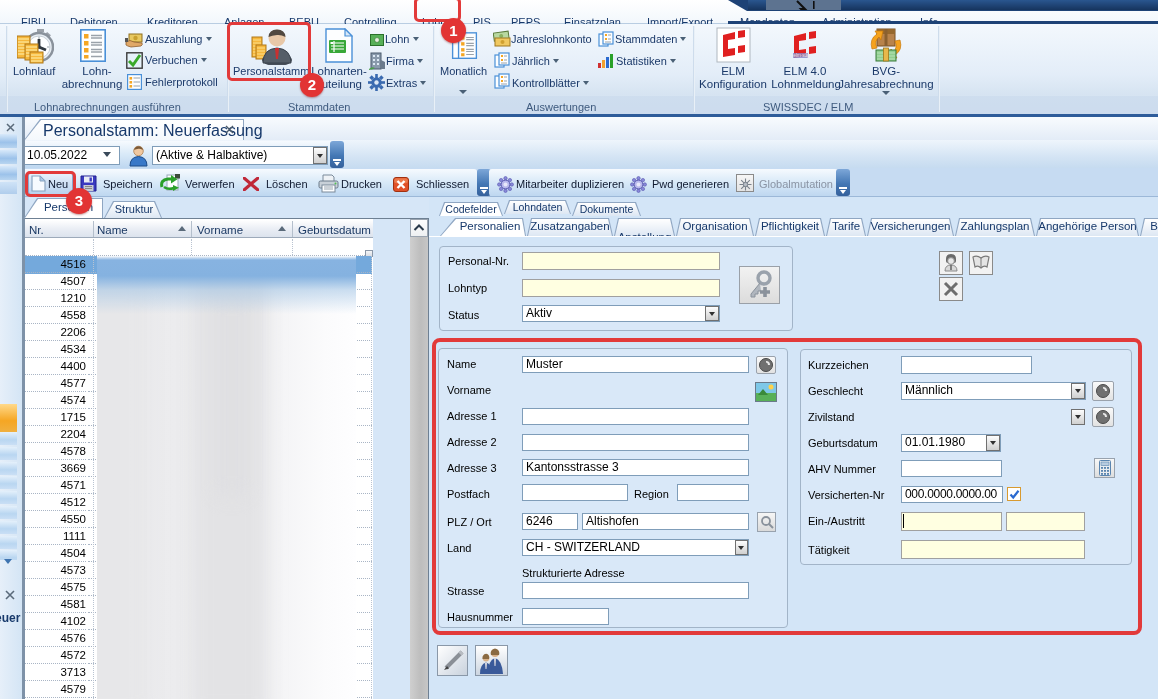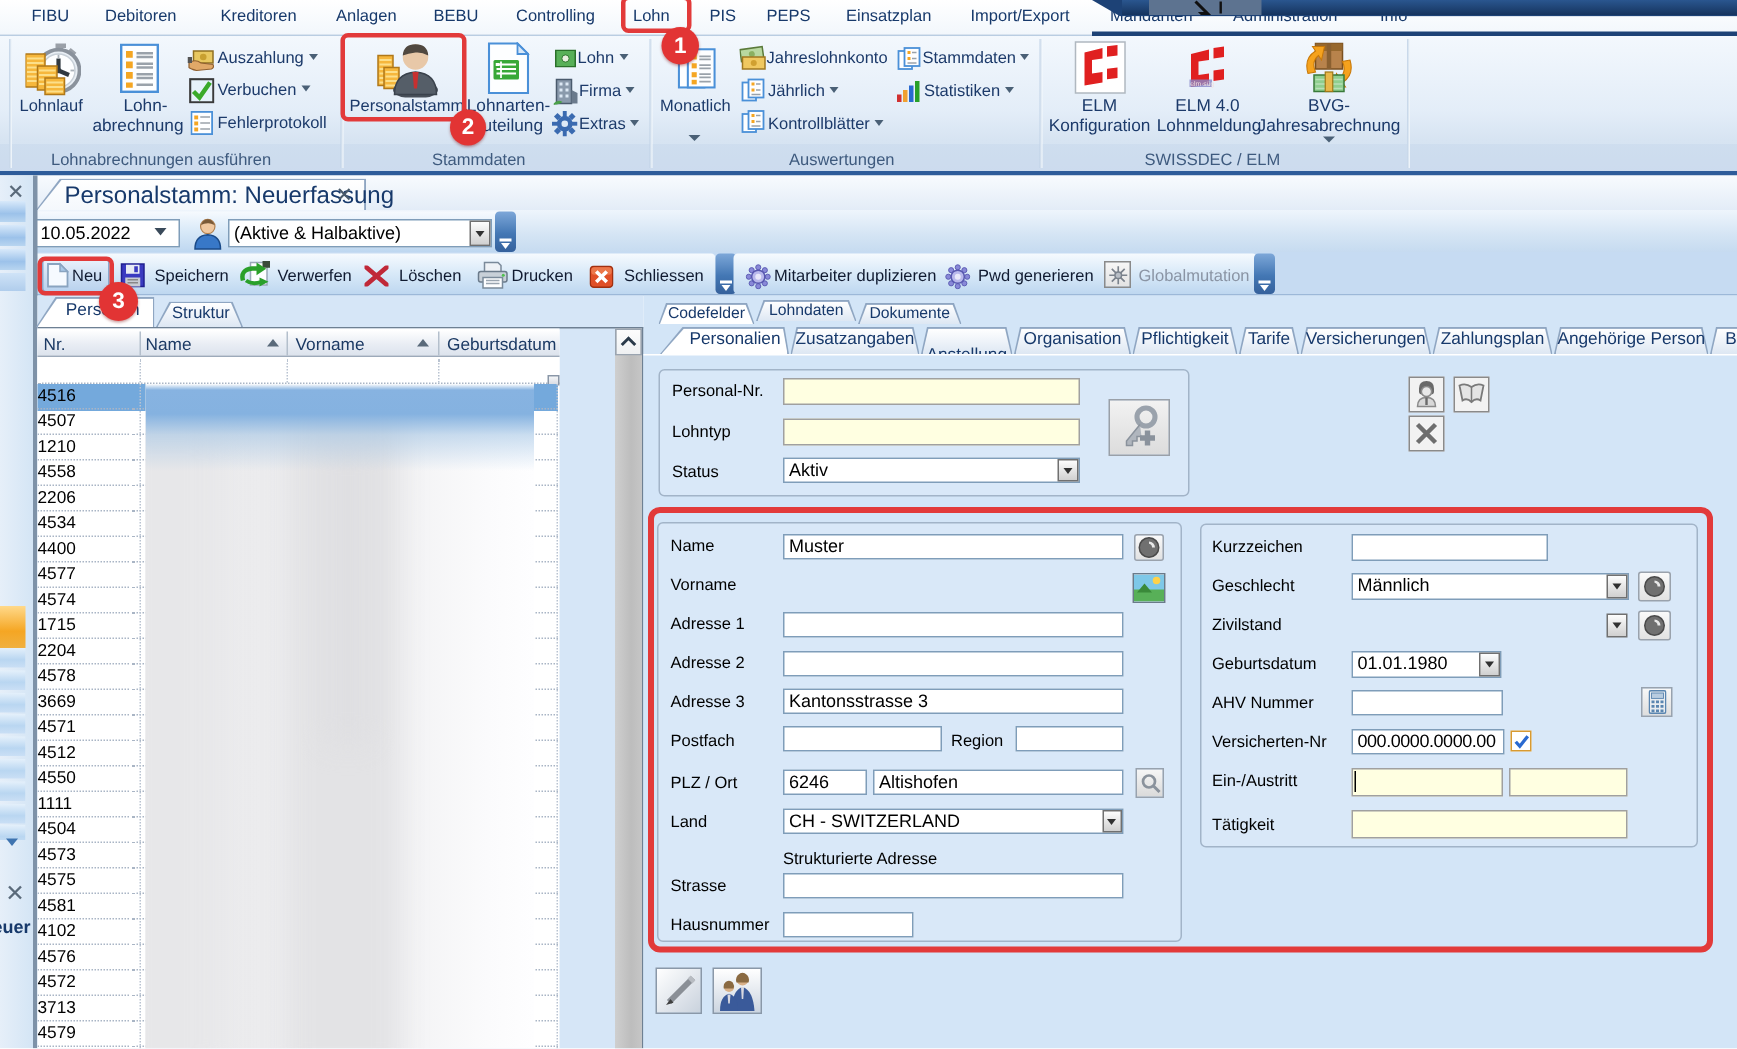--- a/index.html
+++ b/index.html
@@ -1,37 +1,37 @@
 <!DOCTYPE html>
 <html><head><meta charset="utf-8"><style>
 *{margin:0;padding:0;box-sizing:border-box}
 html,body{width:1158px;height:699px;overflow:hidden}
 body{font-family:"Liberation Sans",sans-serif;background:#fff}
 #r{position:relative;width:1158px;height:699px;overflow:hidden;background:#fff}
 .ab{position:absolute}
-.mi{position:absolute;top:5px;font-size:11px;color:#17396b;white-space:nowrap}
+.mi{position:absolute;top:16px;font-size:11px;color:#17396b;white-space:nowrap}
 .glb{position:absolute;font-size:11px;color:#3e5a7e;white-space:nowrap}
 .ribtxt{position:absolute;font-size:11px;color:#1c3a6a;white-space:nowrap}
 .ribtxt2{position:absolute;font-size:11.5px;color:#1c3a6a;white-space:nowrap;text-align:center}
 .sep{position:absolute;top:26px;height:86px;width:2px;background:linear-gradient(90deg,#c0d2e6,#f6fafd)}
 .dar{display:inline-block;width:0;height:0;border-left:3.5px solid transparent;border-right:3.5px solid transparent;border-top:4px solid #4a6076;vertical-align:2px}
 .tbtxt{position:absolute;font-size:11px;color:#101a30;white-space:nowrap}
 .lb{position:absolute;font-size:11px;color:#000;white-space:nowrap}
 .in{position:absolute;background:#fff;border:1px solid #7f9db9;font-size:12px;color:#000;padding:0 3px;line-height:15px}
 .yin{position:absolute;background:#ffffe1;border:1px solid #a0a0a0;font-size:12px;color:#000;padding:0 3px;line-height:15px}
 .cbtn{position:absolute;background:linear-gradient(#fdfdfd,#e8e8e8 45%,#d0d0d0);border:1px solid #707070;text-align:center}
 .cbtn:after{content:"";position:absolute;left:50%;top:50%;margin:-2px 0 0 -3.5px;border-left:3.5px solid transparent;border-right:3.5px solid transparent;border-top:4px solid #303030}
 .gbtn{position:absolute;background:linear-gradient(#f6f6f6,#e3e3e3);border:1px solid #8a8a8a}
 .redbox{position:absolute;border:3px solid #e23a3a;border-radius:5px}
 .rc{position:absolute;background:#e23434;border-radius:50%;color:#fff;font-weight:bold;text-align:center;font-size:15px;box-shadow:0 1px 2px rgba(120,0,0,.4)}
 .tab{position:absolute}
 .tab .o{position:absolute;left:0;top:0;width:100%;height:100%;background:#8fa6c2}
 .tab .i{position:absolute;left:1px;top:1px;right:1px;bottom:0;background:linear-gradient(#fff,#dde7f3)}
 .tab .t{position:absolute;width:100%;text-align:center;font-size:11.5px;color:#17396b;white-space:nowrap}
-.gridrow{height:17px;line-height:17.15px;font-size:11.5px;color:#000;text-align:left;border-bottom:1px dotted #a9b5c5}
+.gridrow{height:17px;line-height:17.15px;font-size:11.5px;color:#000;text-align:right;border-bottom:1px dotted #a9b5c5}
 </style></head><body>
 <div id="r">
 
 <div class="ab" style="left:0;top:0;width:1158px;height:24px;background:linear-gradient(#ffffff,#f2f7fc);border-bottom:1px solid #b9cde2"></div>
 <div class="mi" style="left:21px">FIBU</div>
 <div class="mi" style="left:70px">Debitoren</div>
 <div class="mi" style="left:147px">Kreditoren</div>
 <div class="mi" style="left:224px">Anlagen</div>
 <div class="mi" style="left:289px">BEBU</div>
 <div class="mi" style="left:344px">Controlling</div>

